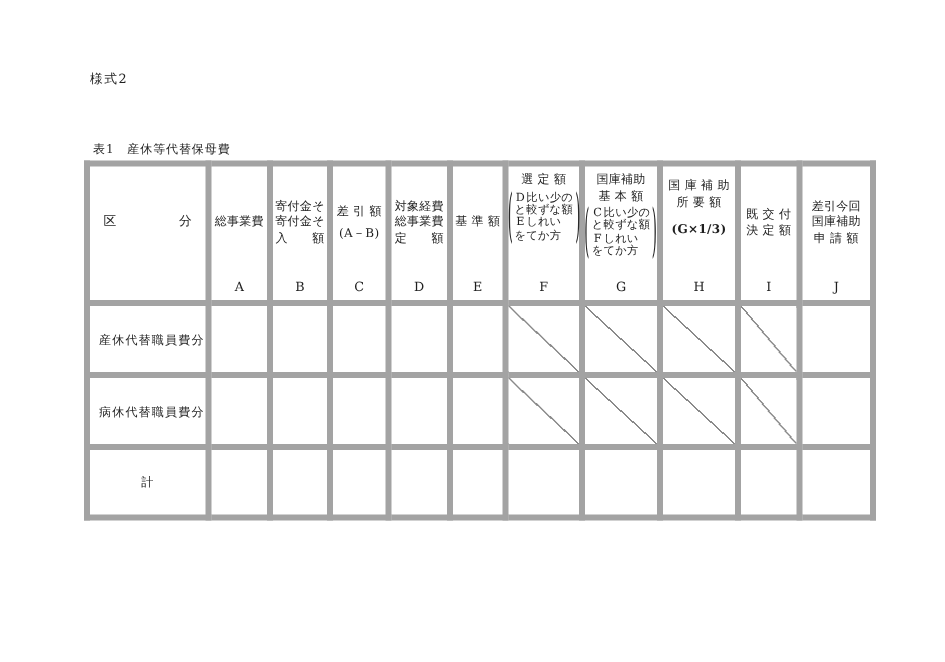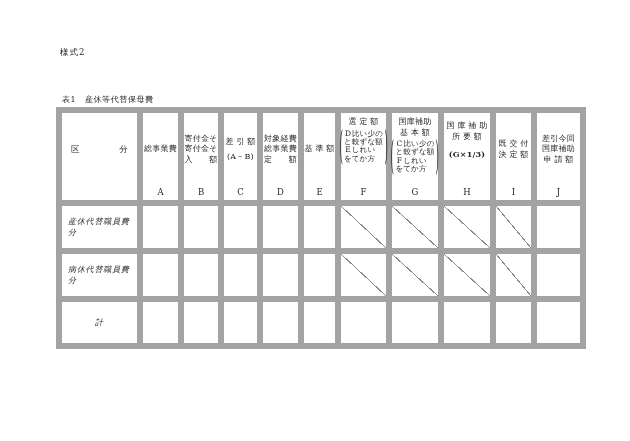--- a/index.html
+++ b/index.html
@@ -22,21 +22,21 @@
   }
   .table-caption {
     position: absolute; left: 62px; top: 94px;
     font-size: 8px; letter-spacing: 0.6px;
   }
   table.grid {
     position: absolute; left: 56px; top: 107px;
     width: 524px; border-collapse: collapse; table-layout: fixed;
   }
   .grid th, .grid td {
-    border: 6px solid #a3a3a3;
+    border: 4px solid #a3a3a3;
     padding: 0; font-weight: normal; vertical-align: middle;
   }
   tr.hrow th { height: 93px; }
   tr.drow td { height: 48px; }
   tr.drow.last td { height: 47px; }
   .inner { height: 100%; display: flex; flex-direction: column; }
   .main {
     flex: 1; display: flex; flex-direction: column;
     align-items: center; justify-content: center;
     font-size: 8px; line-height: 10.5px; letter-spacing: 0.2px;
@@ -55,21 +55,21 @@
     transform: scaleY(3.5) scaleX(0.8); transform-origin: center;
     padding: 0 1px; line-height: 13px;
   }
   .paren-lines {
     display: flex; flex-direction: row;
     font-size: 7.5px; line-height: 8.4px; letter-spacing: 0.1px;
   }
   .sub { margin-top: 7px; font-size: 8px; font-weight: bold; }
   td.rowlabel {
     font-size: 8px; letter-spacing: 0.8px;
-    text-align: left; padding-left: 6px; font-style: italic;
+    text-align: left; padding-left: 6px;
   }
   td.rowlabel.center { text-align: center; padding-left: 0; }
   td.cell { background: #ffffff; }
   td.cell.diag {
     background-image: linear-gradient(to top right,
       transparent calc(50% - 0.5px),
       #8a8a8a calc(50% - 0.5px),
       #8a8a8a calc(50% + 0.5px),
       transparent calc(50% + 0.5px));
   }

